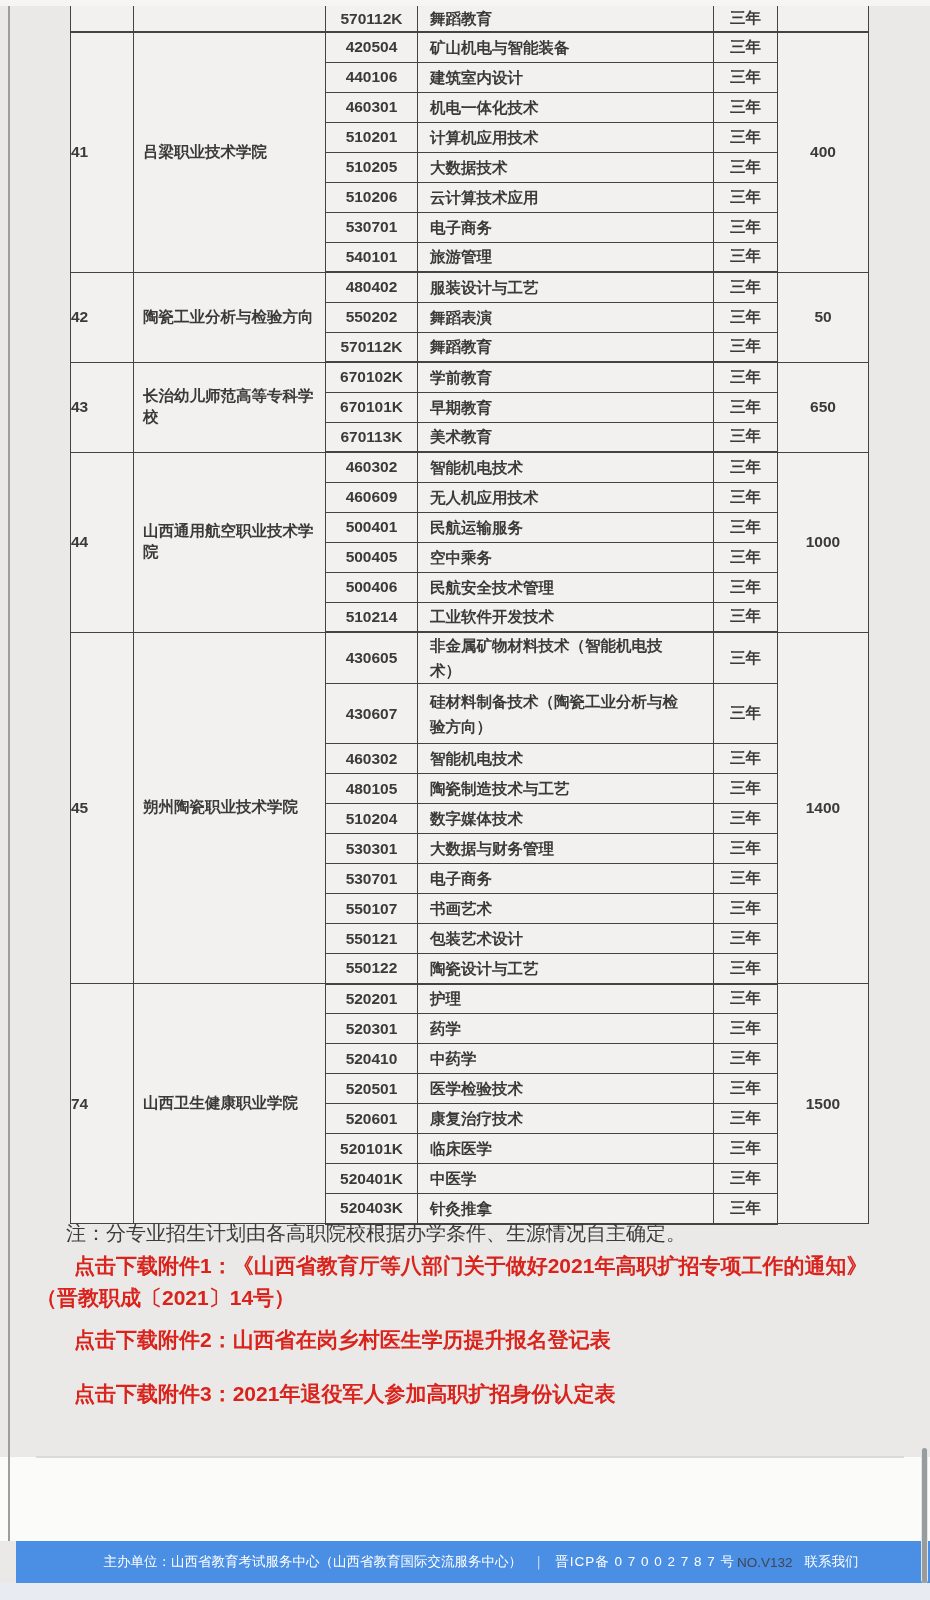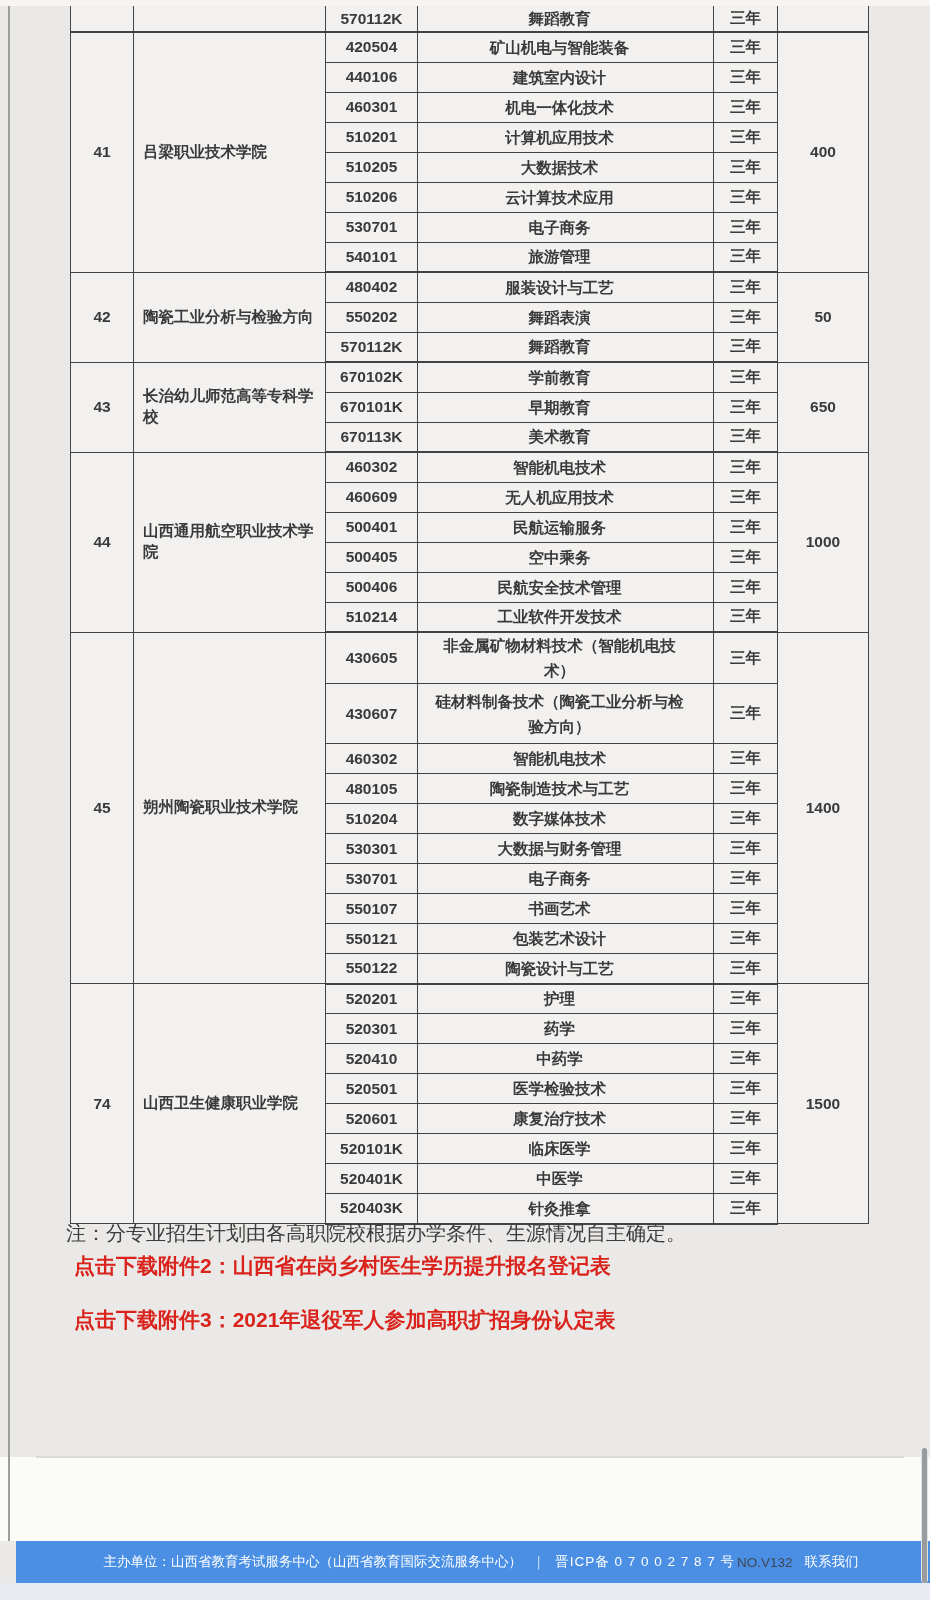--- a/index.html
+++ b/index.html
@@ -18,24 +18,24 @@
   .table-wrap { position:absolute; left:70px; top:6px;font-weight:bold; }
   table.plan { border-collapse:collapse; table-layout:fixed; width:798px; }
   table.plan td {
     border:1px solid #434343;
     background:#f2f1ef;
     height:30px;
     font-size:15.5px;
     color:#3a3a3a;
     overflow:hidden;
   }
-  td.cn { width:63px;  text-align:center; }
+  td.cn { width:63px;  text-align:left; }
   td.cs { width:192px; text-align:left; padding-left:9px; font-size:14.5px; }
   td.cc { width:92px;  text-align:center; }
-  td.cm { width:296px; text-align:center; padding-left:12px; padding-right:24px; line-height:25px; }
+  td.cm { width:296px; text-align:left; padding-left:12px; padding-right:24px; line-height:25px; }
   td.cd { width:64px;  text-align:center; }
   td.cx { width:91px;  text-align:center; }
   tr.first td { border-top:none; height:26px; }
   tr.ge td { border-bottom-width:2px; }
   tr.h2 td { height:60px; }
 
   
   .note {
     position:absolute; left:66px; top:1220px; width:840px;
     font-size:20px; color:#3c3c3c;
@@ -297,20 +297,21 @@
           <td class="cm">针灸推拿</td>
           <td class="cd">三年</td>
         </tr>
 </tbody>
     </table>
 </div>
 
 <div class="note">注：分专业招生计划由各高职院校根据办学条件、生源情况自主确定。</div>
 
 <div class="attachments">
+  <p class="a1"><span>点击下载附件1：</span><span>《山西省教育厅等八部门关于做好2021年高职扩招专项工作的通知》（晋教职成〔2021〕14号）</span></p>
   <p class="a2"><span>点击下载附件2：</span><span>山西省在岗乡村医生学历提升报名登记表</span></p>
   <p class="a3"><span>点击下载附件3：</span><span>2021年退役军人参加高职扩招身份认定表</span></p>
 </div>
 
 <div class="white-band"></div>
 <div class="divider"></div>
 
 <div class="footer-bar">
   <span>主办单位：山西省教育考试服务中心（山西省教育国际交流服务中心）</span>
   <span class="sep">｜</span>

